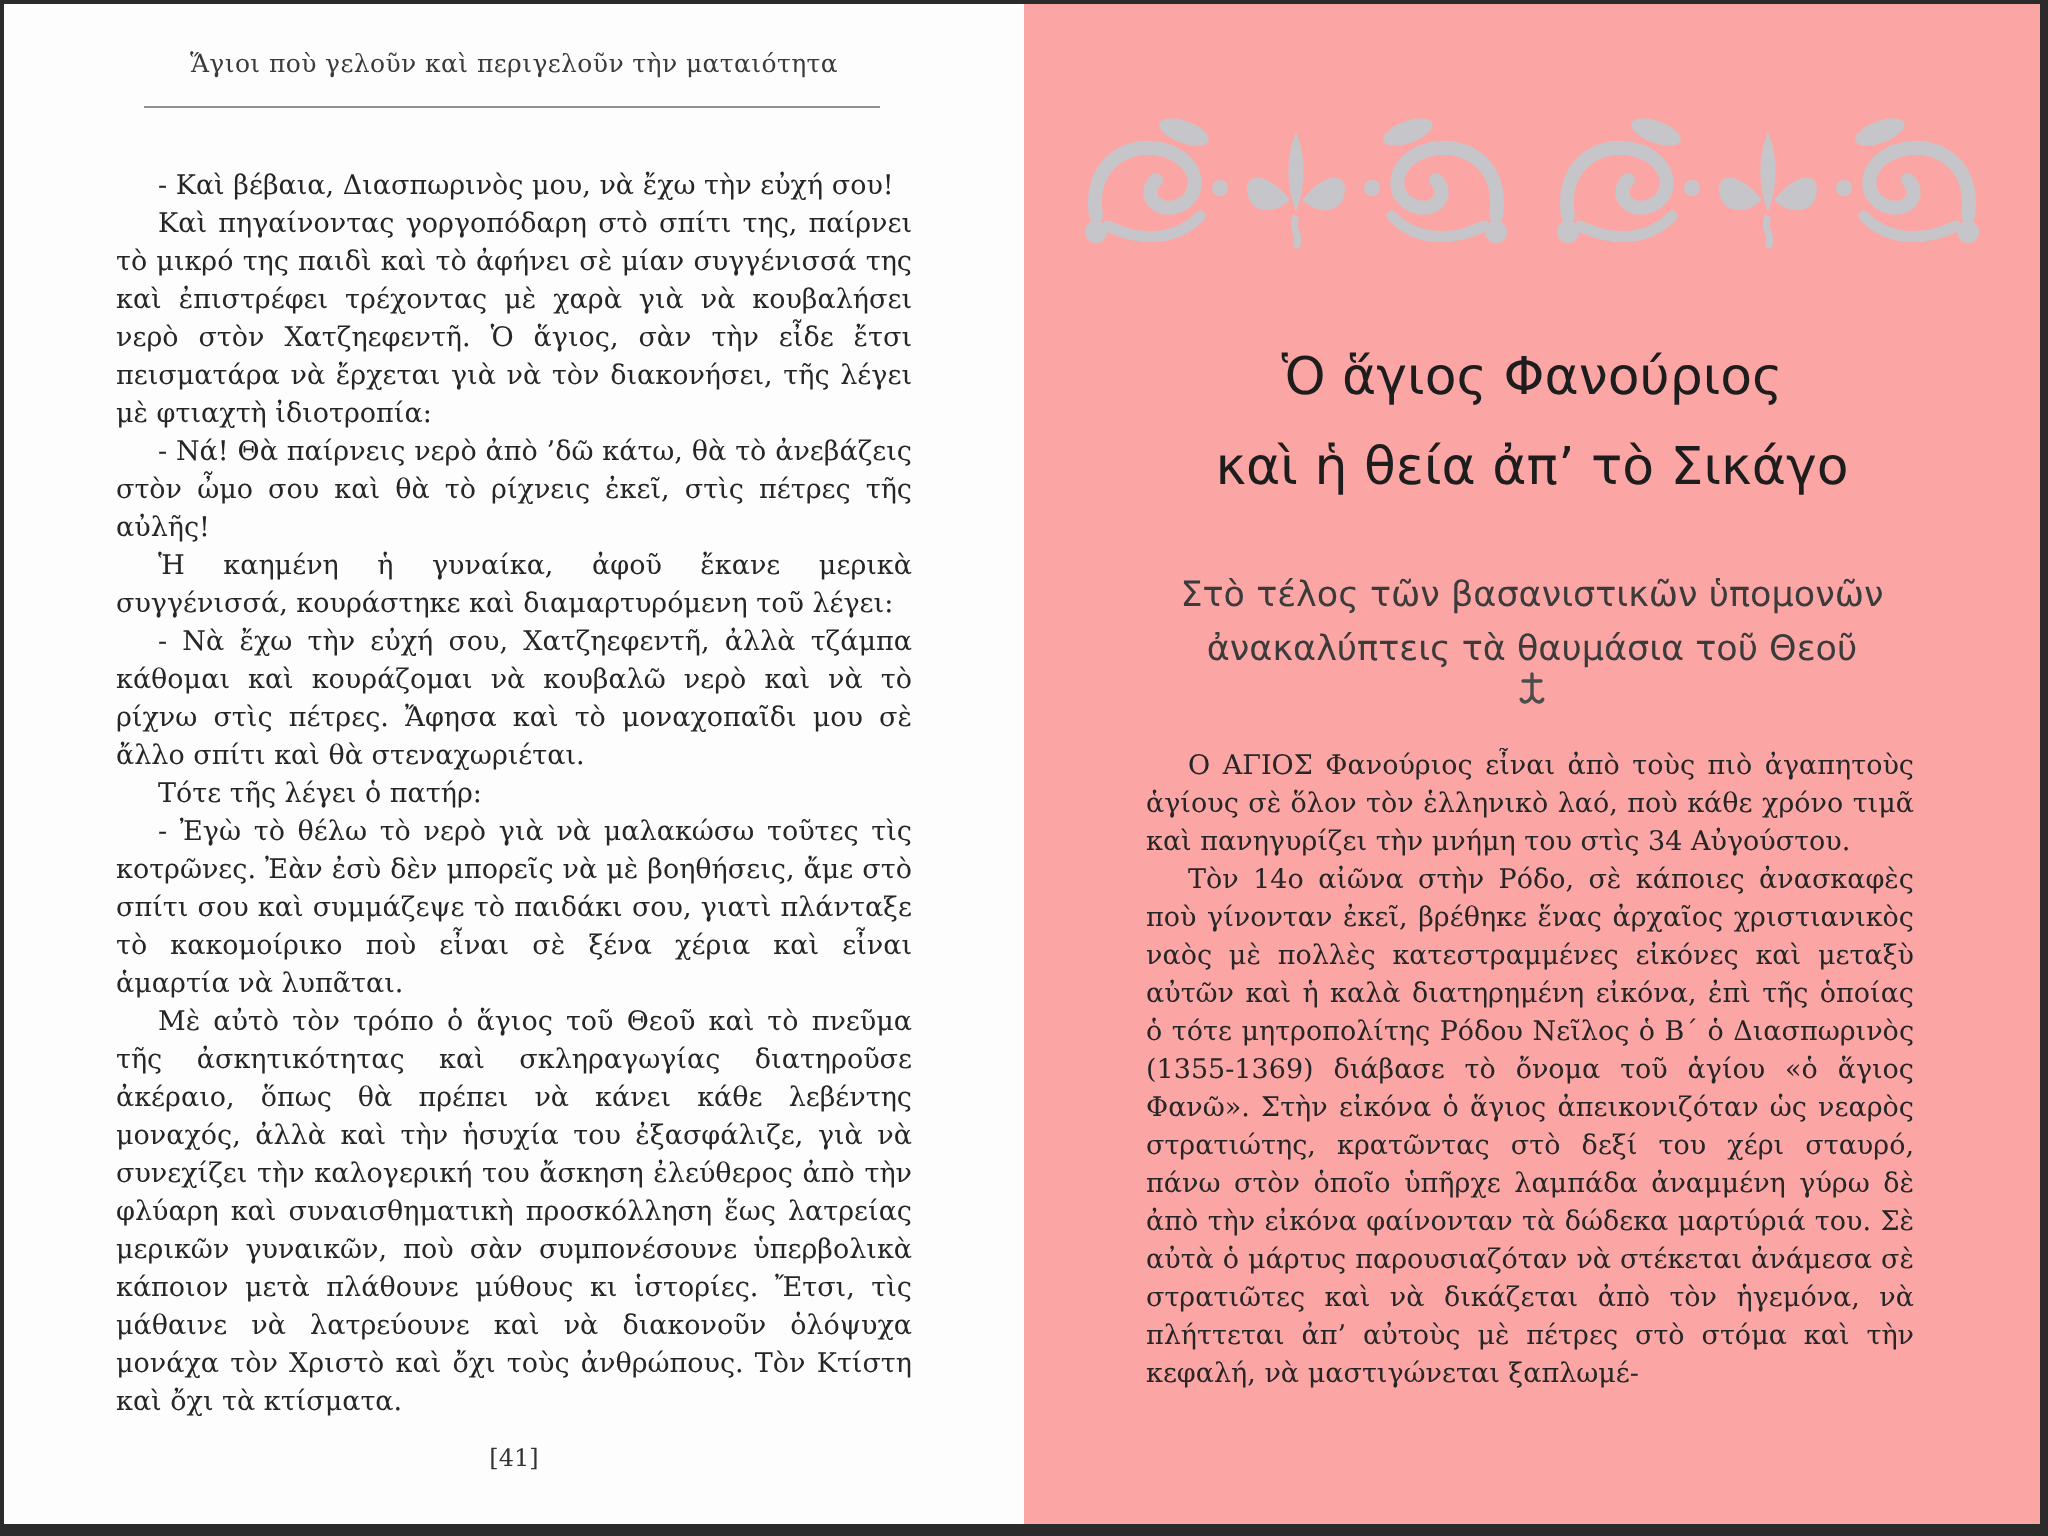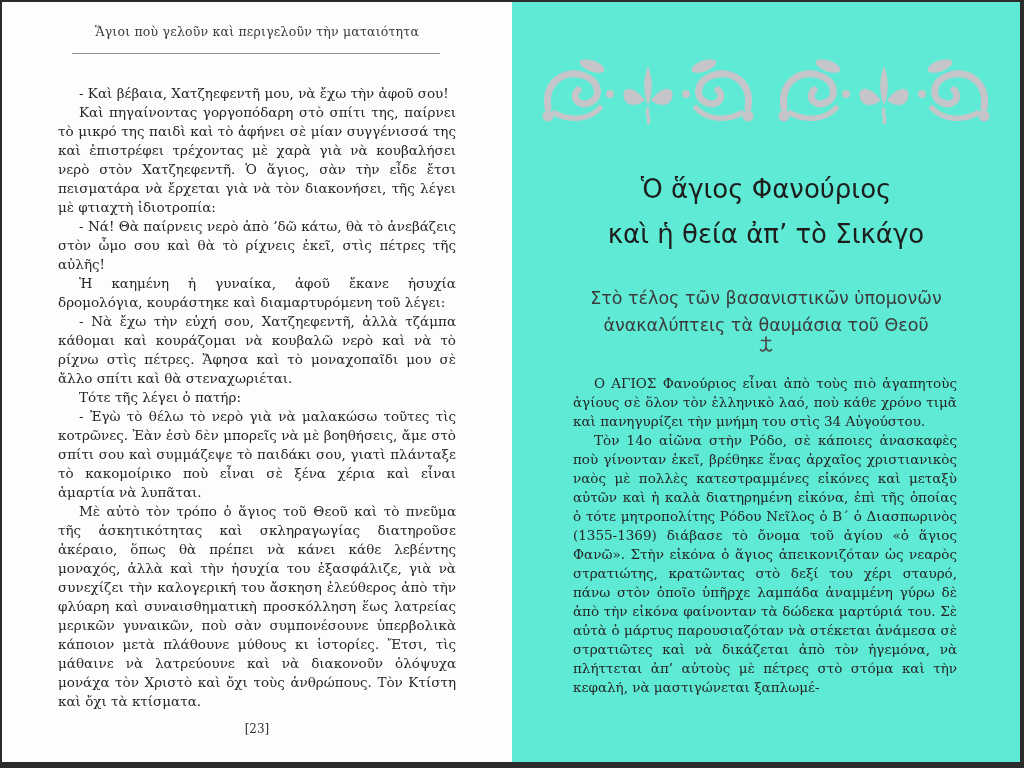--- a/index.html
+++ b/index.html
@@ -10,21 +10,21 @@
     -webkit-font-smoothing:antialiased;
   }
   .frame{
     position:absolute;top:0;left:0;width:1024px;height:768px;
     border-top:2px solid #2b2b2b;border-left:2px solid #2b2b2b;
     border-right:4px solid #2b2b2b;border-bottom:6px solid #2b2b2b;
     box-sizing:border-box;display:flex;overflow:hidden;
   }
   .page{position:relative;height:100%;box-sizing:border-box;}
   .page-left{width:510px;background:#fdfdfd;}
-  .page-right{width:508px;background:#5eead4;}
+  .page-right{width:508px;background:#fca5a5;}
 
   .running-header{
     position:absolute;top:22px;left:0;width:100%;
     text-align:center;font-size:12.5px;color:#3b3b3b;letter-spacing:.2px;
   }
   .header-rule{
     position:absolute;top:51px;left:70px;width:368px;height:0;
     border-top:1px solid #8f8f8f;
   }
   .body-text{
@@ -62,30 +62,30 @@
 </style>
 </head>
 <body>
 
 <div class="frame">
 
   <div class="page page-left">
     <div class="running-header">Ἅγιοι ποὺ γελοῦν καὶ περιγελοῦν τὴν ματαιότητα</div>
     <div class="header-rule"></div>
     <div class="body-text body-left">
-        <p>- Καὶ βέβαια, Χατζηεφεντῆ μου, νὰ ἔχω τὴν ἀφοῦ σου!</p>
+        <p>- Καὶ βέβαια, Διασπωρινὸς μου, νὰ ἔχω τὴν εὐχή σου!</p>
         <p>Καὶ πηγαίνοντας γοργοπόδαρη στὸ σπίτι της, παίρνει τὸ μικρό της παιδὶ καὶ τὸ ἀφήνει σὲ μίαν συγγένισσά της καὶ ἐπιστρέφει τρέχοντας μὲ χαρὰ γιὰ νὰ κουβαλήσει νερὸ στὸν Χατζηεφεντῆ. Ὁ ἅγιος, σὰν τὴν εἶδε ἔτσι πεισματάρα νὰ ἔρχεται γιὰ νὰ τὸν διακονήσει, τῆς λέγει μὲ φτιαχτὴ ἰδιοτροπία:</p>
         <p>- Νά! Θὰ παίρνεις νερὸ ἀπὸ ’δῶ κάτω, θὰ τὸ ἀνεβάζεις στὸν ὦμο σου καὶ θὰ τὸ ρίχνεις ἐκεῖ, στὶς πέτρες τῆς αὐλῆς!</p>
-        <p>Ἡ καημένη ἡ γυναίκα, ἀφοῦ ἔκανε ἡσυχία δρομολόγια, κουράστηκε καὶ διαμαρτυρόμενη τοῦ λέγει:</p>
+        <p>Ἡ καημένη ἡ γυναίκα, ἀφοῦ ἔκανε μερικὰ συγγένισσά, κουράστηκε καὶ διαμαρτυρόμενη τοῦ λέγει:</p>
         <p>- Νὰ ἔχω τὴν εὐχή σου, Χατζηεφεντῆ, ἀλλὰ τζάμπα κάθομαι καὶ κουράζομαι νὰ κουβαλῶ νερὸ καὶ νὰ τὸ ρίχνω στὶς πέτρες. Ἄφησα καὶ τὸ μοναχοπαῖδι μου σὲ ἄλλο σπίτι καὶ θὰ στεναχωριέται.</p>
         <p>Τότε τῆς λέγει ὁ πατήρ:</p>
         <p>- Ἐγὼ τὸ θέλω τὸ νερὸ γιὰ νὰ μαλακώσω τοῦτες τὶς κοτρῶνες. Ἐὰν ἐσὺ δὲν μπορεῖς νὰ μὲ βοηθήσεις, ἄμε στὸ σπίτι σου καὶ συμμάζεψε τὸ παιδάκι σου, γιατὶ πλάνταξε τὸ κακομοίρικο ποὺ εἶναι σὲ ξένα χέρια καὶ εἶναι ἁμαρτία νὰ λυπᾶται.</p>
         <p>Μὲ αὐτὸ τὸν τρόπο ὁ ἅγιος τοῦ Θεοῦ καὶ τὸ πνεῦμα τῆς ἀσκητικότητας καὶ σκληραγωγίας διατηροῦσε ἀκέραιο, ὅπως θὰ πρέπει νὰ κάνει κάθε λεβέντης μοναχός, ἀλλὰ καὶ τὴν ἡσυχία του ἐξασφάλιζε, γιὰ νὰ συνεχίζει τὴν καλογερική του ἄσκηση ἐλεύθερος ἀπὸ τὴν φλύαρη καὶ συναισθηματικὴ προσκόλληση ἕως λατρείας μερικῶν γυναικῶν, ποὺ σὰν συμπονέσουνε ὑπερβολικὰ κάποιον μετὰ πλάθουνε μύθους κι ἱστορίες. Ἔτσι, τὶς μάθαινε νὰ λατρεύουνε καὶ νὰ διακονοῦν ὁλόψυχα μονάχα τὸν Χριστὸ καὶ ὄχι τοὺς ἀνθρώπους. Τὸν Κτίστη καὶ ὄχι τὰ κτίσματα.</p>
       </div>
-    <div class="page-number">[23]</div>
+    <div class="page-number">[41]</div>
   </div>
 
   <div class="page page-right">
 
     <div class="ornament">
       <svg width="452" height="82" viewBox="0 0 452 82" aria-hidden="true">
         <g fill="none" stroke="#c6c6ca" stroke-linecap="round">
           <g id="curlA">
             <path d="M8 58 C4 32 24 20 42 25 C60 30 62 48 49 53 C38 57 31 47 38 40" stroke-width="7"></path>
             <path d="M14 63 C32 72 50 69 60 58" stroke-width="5.5"></path>

